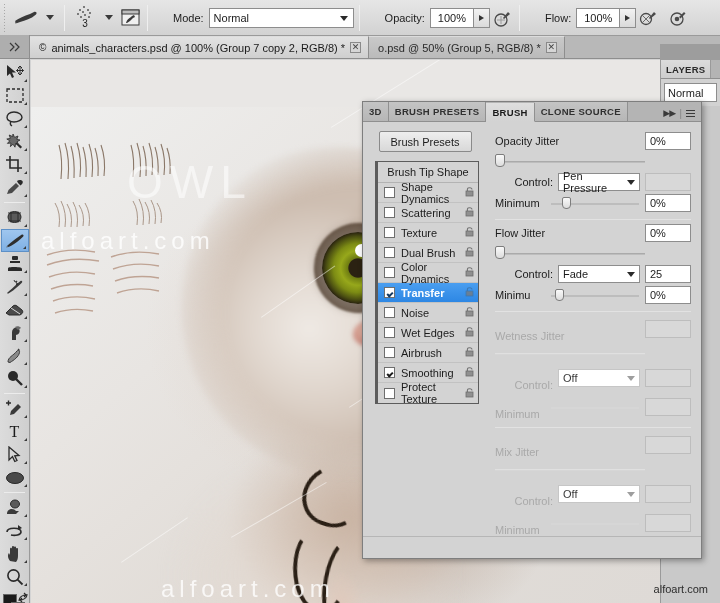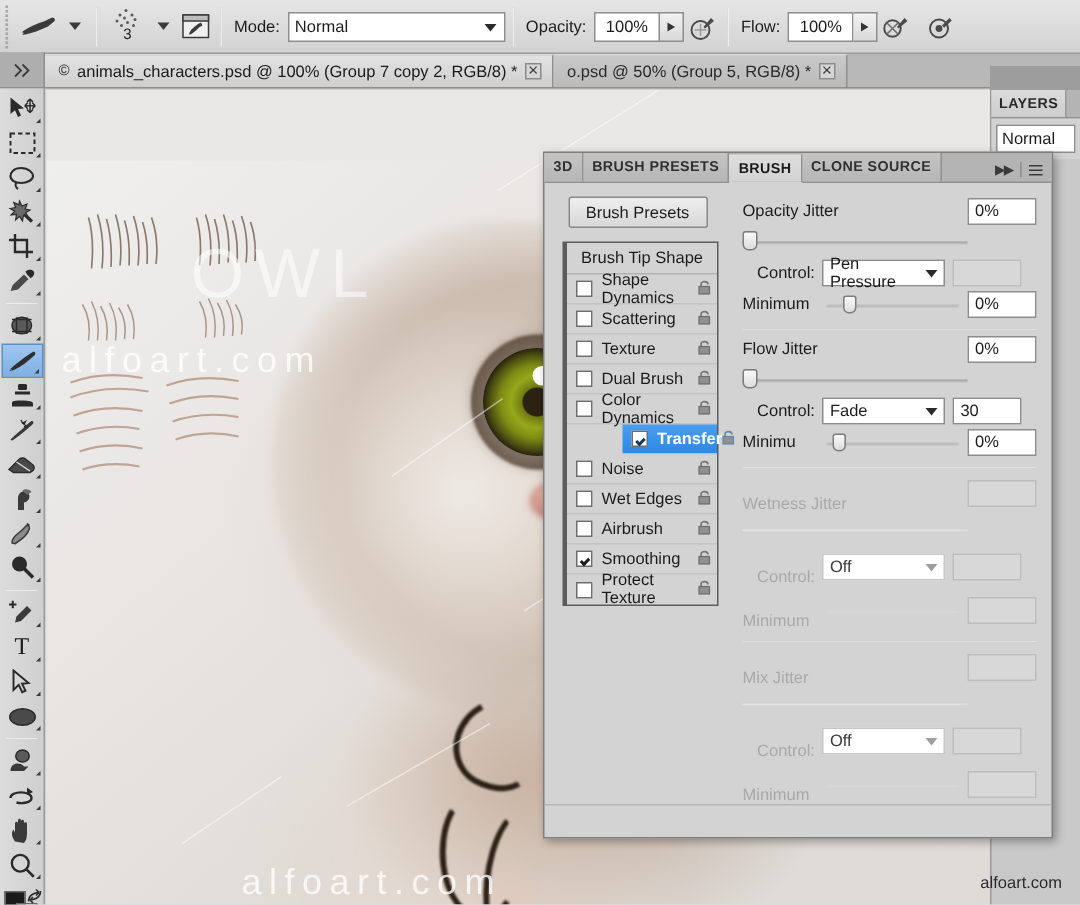--- a/index.html
+++ b/index.html
@@ -23,21 +23,21 @@
     display: flex; align-items: center;
   }
   .grip {
     width: 10px; height: 30px; margin-left: 1px;
     background-image: radial-gradient(#9a9a9a 40%, transparent 41%);
     background-size: 3px 3px; background-position: 2px 3px;
     background-repeat: repeat-y; opacity: .8;
   }
   .ob-sep { width: 1px; height: 26px; background: #b0b0b0; margin: 0 5px;
             border-right: 1px solid #efefef; }
-  .ob-label { margin: 0 5px 0 3px; font-size: 11px; color: #1c1c1c; white-space: nowrap; }
+  .ob-label { margin: 0 5px 0 20px; font-size: 11px; color: #1c1c1c; white-space: nowrap; }
   .brush-preview {
     width: 30px; height: 26px; display: flex; align-items: center; justify-content: center;
   }
   .tiny-arrow { width: 0; height: 0; border-left: 4px solid transparent;
     border-right: 4px solid transparent; border-top: 5px solid #3a3a3a; margin: 0 5px; }
   .brush-size-box { display: flex; flex-direction: column; align-items: center;
     justify-content: center; width: 30px; }
   .brush-size-num { font-size: 10px; margin-top: -2px; }
   .dot-cluster { width: 18px; height: 14px; position: relative; }
   .dot-cluster i { position: absolute; width: 2px; height: 2px; border-radius: 50%;
@@ -259,21 +259,21 @@
   }
   .tip-head {
     height: 21px; display: flex; align-items: center; justify-content: center;
     font-size: 11px; border-bottom: 1px solid #b3b3b3; color: #1c1c1c;
   }
   .tip-row {
     height: 20px; display: flex; align-items: center; padding: 0 3px 0 6px;
     font-size: 11px; border-bottom: 1px solid #c2c2c2; color: #1c1c1c;
   }
   .tip-row.selected {
-    background: linear-gradient(#4a9ef0,#2d87e4); color: #fff; font-weight: bold; margin-left: 37px;
+    background: linear-gradient(#4a9ef0,#2d87e4); color: #fff; font-weight: bold;
   }
   .cbx {
     width: 11px; height: 11px; background: #fff; border: 1px solid #6e6e6e;
     margin-right: 6px; flex: none; position: relative;
   }
   .cbx.on::after {
     content: ""; position: absolute; left: 2px; top: 4px; width: 4px; height: 2px;
     border-left: 2px solid #1c1c1c; border-bottom: 2px solid #1c1c1c;
     transform: rotate(-45deg);
   }
@@ -294,21 +294,21 @@
   .slider .track {
     position: absolute; left: 0; right: 46px; top: 7px; height: 2px;
     background: #bdbdbd; border-top: 1px solid #aaa;
   }
   .slider .thumb {
     position: absolute; top: 0; width: 10px; height: 13px;
     background: linear-gradient(#fafafa,#dcdcdc); border: 1px solid #7d7d7d;
     border-radius: 2px 2px 4px 4px;
   }
   .ctrl-row { display: flex; align-items: center; gap: 5px; margin-top: 5px;
-              justify-content: center; }
+              justify-content: flex-end; }
   .ctrl-label { font-size: 11px; }
   .ctrl-select {
     width: 82px; height: 18px; background: #fff; border: 1px solid #8d8d8d;
     display: flex; align-items: center; padding: 0 14px 0 4px; font-size: 11px;
     position: relative;
   }
   .ctrl-select .chev {
     position: absolute; right: 4px; top: 50%; margin-top: -2px; width: 0; height: 0;
     border-left: 4px solid transparent; border-right: 4px solid transparent;
     border-top: 5px solid #2a2a2a;
@@ -908,21 +908,21 @@
         <div class="slider">
           <span class="track"></span>
             <span class="thumb" style="left:0"></span>
         </div>
         <div class="ctrl-row">
           <span class="ctrl-label">Control:</span>
           <span class="ctrl-select">
             <span>Fade</span>
             <span class="chev"></span>
           </span>
-          <span class="val-box">30</span>
+          <span class="val-box">25</span>
         </div>
         <div class="min-row">
           <span class="min-label">Minimu</span>
           <span class="min-slider">
             <span class="track"></span>
               <span class="thumb" style="left:4%"></span>
           </span>
           <span class="val-box">0%</span>
         </div>
       </div>

